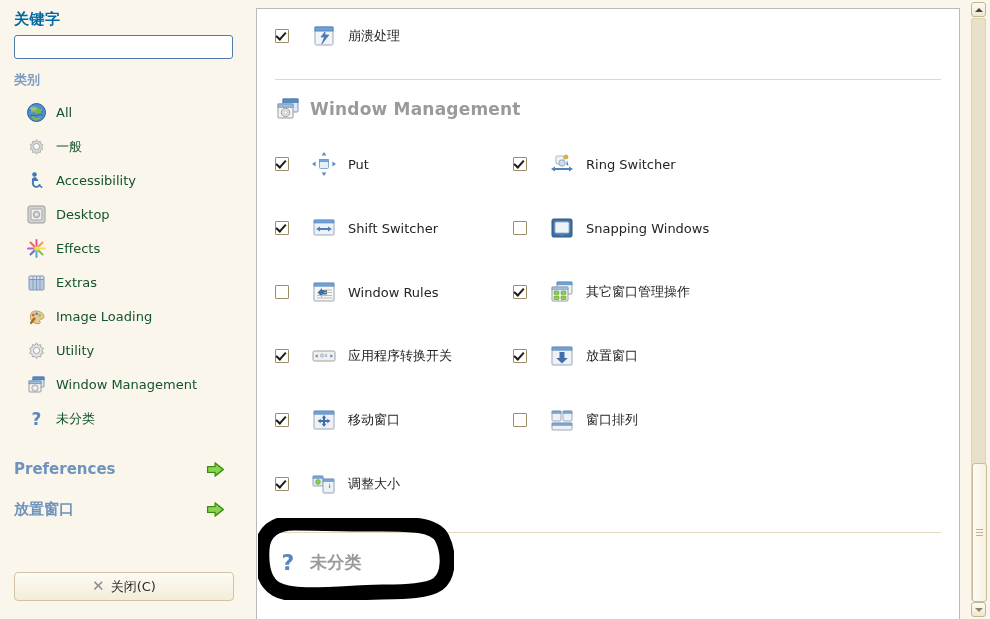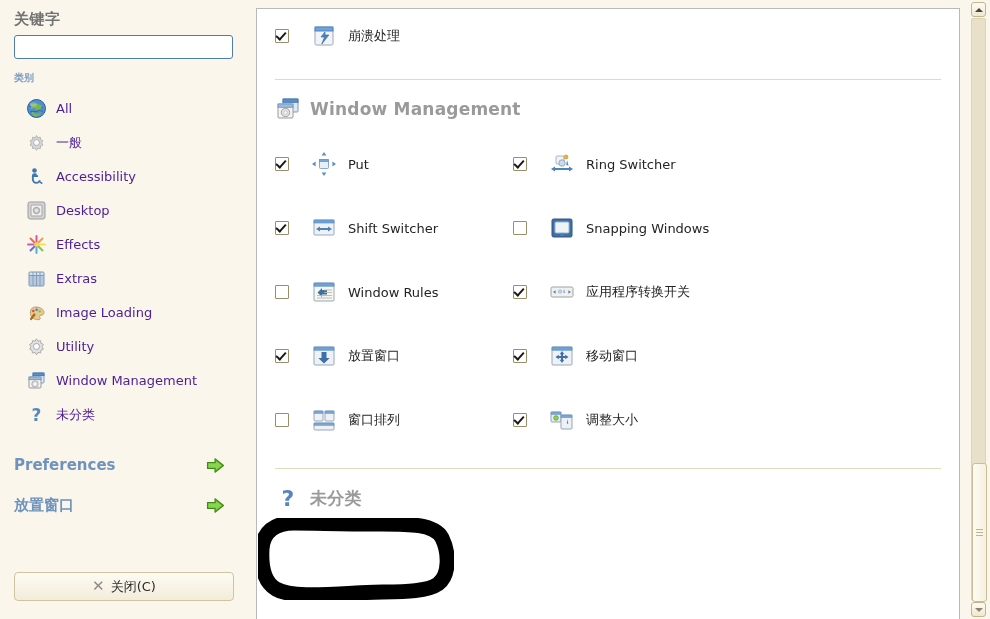--- a/index.html
+++ b/index.html
@@ -7,38 +7,38 @@
     width:990px;height:619px;overflow:hidden;
     background:#faf6ec;
     font-family:"DejaVu Sans","Liberation Sans",sans-serif;
     font-size:13px;color:#2b2b2b;
   }
   .app{position:relative;width:990px;height:619px;}
 
   
   .sidebar{position:absolute;left:0;top:0;width:247px;height:619px;background:#faf6ec;}
   .side-head{
-    color:#737373;font-weight:bold;font-size:15px;
+    color:#0369a1;font-weight:bold;font-size:15px;
     padding:10px 0 2px 14px;letter-spacing:0.5px;
   }
   .kw-wrap{padding:4px 14px 0 14px;}
   .kw-input{
     width:100%;box-sizing:border-box;height:24px;
     border:1px solid #4f7dab;border-radius:3px;background:#ffffff;
     font-family:"DejaVu Sans","Liberation Sans",sans-serif;font-size:12px;
     padding:2px 5px;color:#222;outline:none;
   }
   .cat-head{
-    color:#7d9cc0;font-weight:bold;font-size:10px;
+    color:#7d9cc0;font-weight:bold;font-size:13px;
     padding:12px 0 6px 14px;
   }
   .cat-list{padding:0 0 0 26px;}
   .cat-item{
     display:flex;align-items:center;gap:9px;
-    height:34px;cursor:pointer;color:#4c1d95;font-size:13px;
+    height:34px;cursor:pointer;color:#14532d;font-size:13px;
   }
   .cat-item .lbl{line-height:1;}
   .ic{width:21px;height:21px;flex:0 0 21px;display:block;}
 
   .link-row{
     display:flex;align-items:center;justify-content:space-between;
     padding:0 22px 0 14px;height:40px;cursor:pointer;
   }
   .link-row .t{color:#6f93bd;font-weight:bold;font-size:15px;}
   .arrow-ic{width:19px;height:17px;}
@@ -373,20 +373,36 @@
             <rect x="3" y="4" width="20" height="18" rx="1" fill="#f6f6f2" stroke="#9aa7b6"></rect>
             <rect x="3" y="4" width="20" height="3.2" fill="#6ea2d8" stroke="#5185bb" stroke-width=".6"></rect>
             <path d="M11 9l-4.5 4.5L11 18v-2.6h5V11h-5z" fill="#3f6fa5"></path>
             <g stroke="#b8b8b0" stroke-width=".9">
               <path d="M13 11h8M13 13.5h8M6 16.5h15M6 19h15"></path>
             </g>
           </svg>
           <span class="plabel">Window Rules</span>
         </div>
 
+        <div class="cell">
+          <div class="cb on"></div>
+          <svg class="pic" viewBox="0 0 26 26">
+            <rect x="8" y="3" width="15" height="12" rx="1" fill="#eef3f8" stroke="#8fa5bb"></rect>
+            <rect x="8" y="3" width="15" height="2.8" fill="#6ea2d8" stroke="#5185bb" stroke-width=".6"></rect>
+            <rect x="3" y="8" width="16" height="14" rx="1" fill="#f7f7f4" stroke="#9a9a9a"></rect>
+            <rect x="3" y="8" width="16" height="2.8" fill="#9dbde0" stroke="#7d9bbd" stroke-width=".6"></rect>
+            <g fill="#8dcb5a" stroke="#5f9c30" stroke-width=".6">
+              <rect x="5" y="12" width="5" height="3.5" rx=".6"></rect>
+              <rect x="12" y="12" width="5" height="3.5" rx=".6"></rect>
+              <rect x="5" y="17" width="5" height="3.5" rx=".6"></rect>
+              <rect x="12" y="17" width="5" height="3.5" rx=".6"></rect>
+            </g>
+          </svg>
+          <span class="plabel">其它窗口管理操作</span>
+        </div>
 
         <div class="cell">
           <div class="cb on"></div>
           <svg class="pic" viewBox="0 0 26 26">
             <rect x="2" y="8" width="22" height="10" rx="1.5" fill="#f0f0ee" stroke="#a0a0a0"></rect>
             <g fill="#4e82bb">
               <path d="M4 13l2.6-1.8v3.6z"></path>
                 <path d="M22 13l-2.6-1.8v3.6z"></path>
             </g>
             <circle cx="11" cy="12.5" r="1.6" fill="#cfdcea" stroke="#7d9bbd" stroke-width=".6"></circle>

